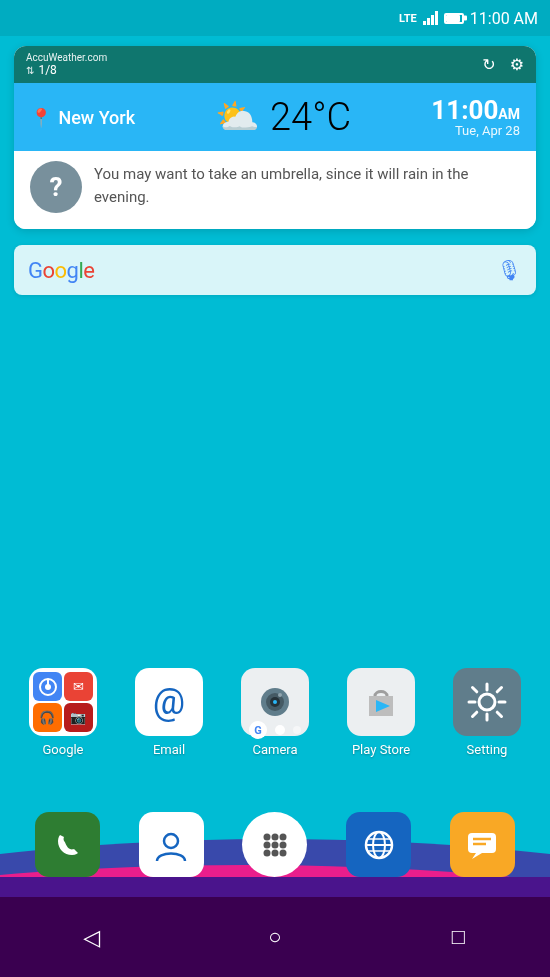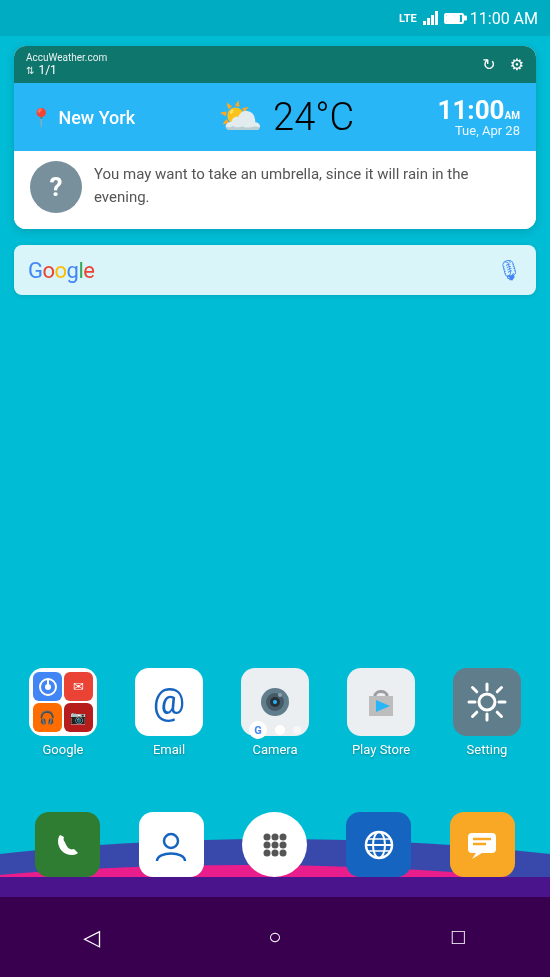--- a/index.html
+++ b/index.html
@@ -150,21 +150,21 @@
     .weather-time-section {
       text-align: right;
     }
     .weather-time {
       color: white;
       font-size: 26px;
       font-weight: bold;
       line-height: 1;
     }
     .weather-time-ampm {
-      font-size: 10px;
+      font-size: 14px;
     }
     .weather-date {
       color: rgba(255,255,255,0.9);
       font-size: 13px;
     }
 
     .weather-bottom {
       background: white;
       padding: 8px 16px 16px;
       display: flex;
@@ -465,21 +465,21 @@
     <span class="status-time">11:00 AM</span>
   </div>
 </div>
 
 <div id="weather-widget">
   <div class="weather-header">
     <div class="weather-brand">
       <span>AccuWeather.com</span>
       <span class="weather-pagination">
         <span>⇅</span>
-        <span>1/1</span>
+        <span>1/8</span>
       </span>
     </div>
     <div class="weather-controls">
       <span class="weather-icon-btn">↻</span>
       <span class="weather-icon-btn">⚙</span>
     </div>
   </div>
 
   <div class="weather-main">
     <div class="weather-location">

